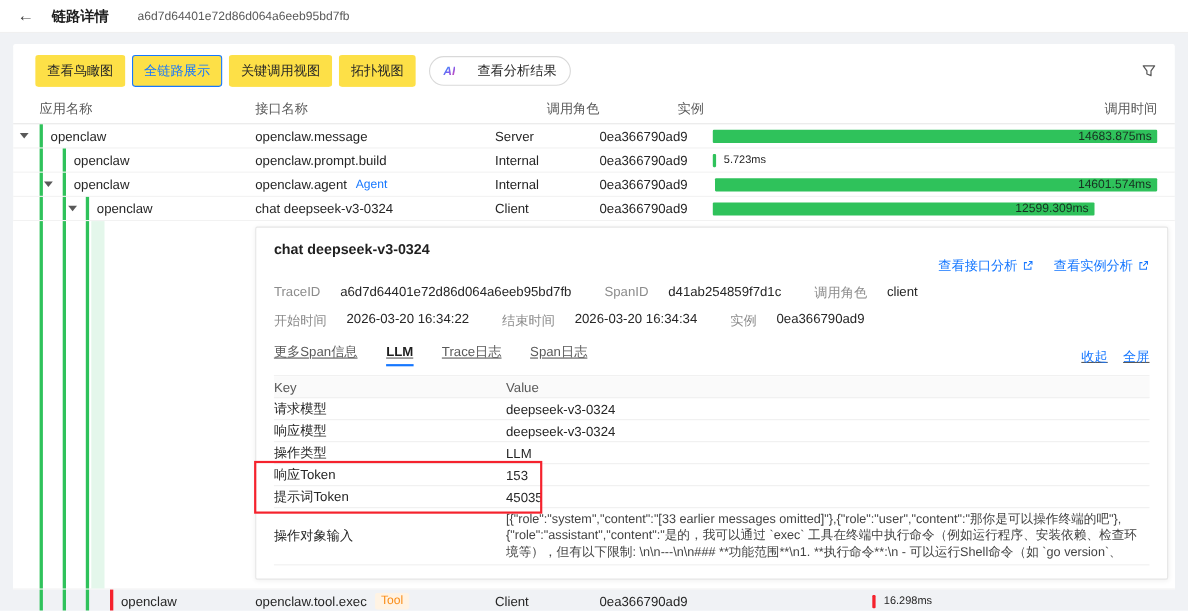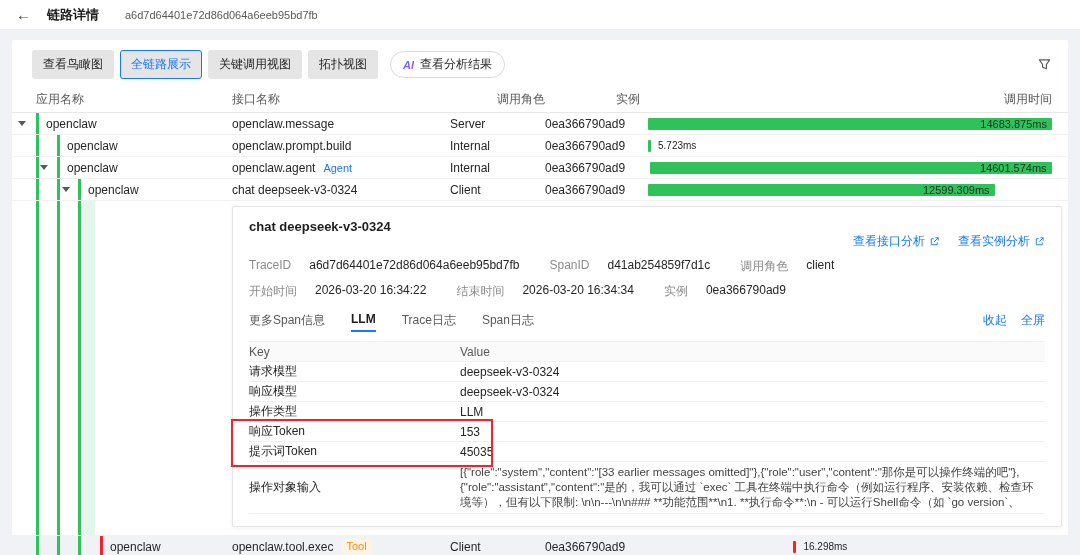--- a/index.html
+++ b/index.html
@@ -13,24 +13,24 @@
   .back-btn { font-size:15px; color:#434343; cursor:pointer; margin-right:16px; }
   .page-title { font-size:13px; font-weight:bold; color:#1f1f1f; margin-right:26px; }
   .trace-id-txt { font-size:11px; color:#595959; }
 
   
   .card { margin:10px 12px 0; background:#fff; border-radius:2px; height:495px;
     position:relative; }
 
   
   .toolbar { display:flex; align-items:center; padding:10px 16px 8px 20px; gap:6px; }
-  .tb-btn { font-size:12px; color:#262626; background:#e5e5e5; border:1px solid transparent;
+  .tb-btn { font-size:12px; color:#262626; background:#fde047; border:1px solid transparent;
     padding:5px 10px; border-radius:3px; cursor:pointer; white-space:nowrap; }
   .tb-btn.active { border-color:#1677ff; color:#1677ff; }
-  .ai-btn { display:flex; align-items:center; gap:6px; font-size:12px; color:#262626;
+  .ai-btn { display:flex; align-items:center; gap:20px; font-size:12px; color:#262626;
     border:1px solid #d9d9d9; border-radius:14px; padding:4px 12px; background:#fff;
     cursor:pointer; margin-left:6px; }
   .ai-glyph { font-size:11px; font-weight:bold; font-style:italic;
     background:linear-gradient(135deg,#0aa6ff,#7b5cf0,#f049a0);
     -webkit-background-clip:text; background-clip:text; color:transparent; }
   .filter-wrap { margin-left:auto; cursor:pointer; display:flex; align-items:center; }
 
   
   .thead { display:flex; height:26px; align-items:center; border-bottom:1px solid #e8e8e8;
     font-size:12px; color:#595959;text-align:right; }
@@ -71,22 +71,22 @@
   .panel-head { display:flex; align-items:flex-start; }
   .panel-title { font-size:13px; font-weight:bold; color:#1f1f1f; }
   .panel-links { margin-left:auto; display:flex; gap:18px; margin-top:14px; }
   .plink { display:flex; align-items:center; gap:4px; font-size:12px; color:#1677ff; cursor:pointer; }
 
   .meta-line { display:flex; gap:30px; font-size:12px; margin-top:8px; }
   .meta-item { display:flex; gap:18px; }
   .meta-label { color:#8c8c8c; }
   .meta-value { color:#262626; }
 
-  .panel-tabs { display:flex; align-items:flex-start; gap:26px; font-size:12px;
-    color:#595959; margin-top:12px; }
+  .panel-tabs { display:flex; align-items:flex-end; gap:26px; font-size:12px;
+    color:#595959; margin-top:12px;text-decoration:underline; }
   .ptab { cursor:pointer; padding-bottom:4px; }
   .ptab.active { color:#1f1f1f; font-weight:bold; border-bottom:2px solid #1677ff; }
   .panel-actions { margin-left:auto; display:flex; gap:14px; }
   .pact { color:#1677ff; font-size:12px; cursor:pointer; }
 
   .kv-wrap { margin-top:8px; position:relative; border-top:1px solid #f0f0f0; }
   .kv-row { display:flex; min-height:20px; align-items:center; border-bottom:1px solid #f0f0f0;
     font-size:12px; color:#262626; }
   .kv-row.head { background:#fafafa; color:#595959; height:20px; }
   .kv-key { width:211px; flex-shrink:0; }

